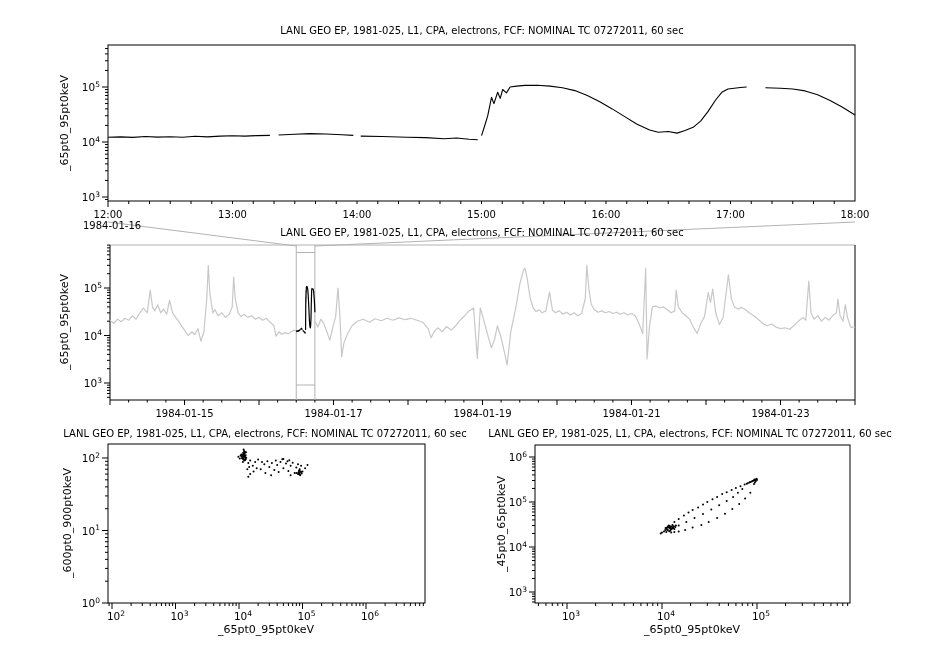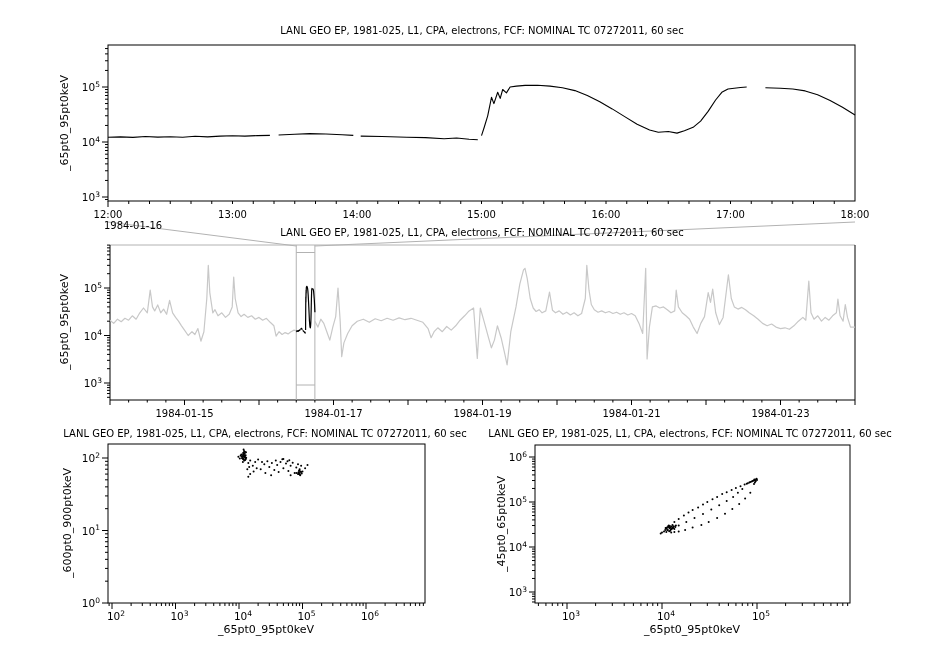--- a/index.html
+++ b/index.html
@@ -499,21 +499,21 @@
       <circle cx="719.2" cy="505.2" r="1" fill="#000000"></circle>
       <circle cx="726.7" cy="501.0" r="1" fill="#000000"></circle>
       <circle cx="733.1" cy="496.9" r="1" fill="#000000"></circle>
       <circle cx="737.9" cy="492.8" r="1" fill="#000000"></circle>
       <circle cx="742.3" cy="488.9" r="1" fill="#000000"></circle>
     </svg>
 
   <div class="panel">
     <div class="chart-title" style="left:482px;top:25px;">LANL GEO EP, 1981-025, L1, CPA, electrons, FCF: NOMINAL TC 07272011, 60 sec</div>
     <div class="y-label" style="left:64px;top:123px;">_65pt0_95pt0keV</div>
-    <div class="date-label" style="left:104px;top:220px;">1984-01-16</div>
+    <div class="date-label" style="left:83px;top:220px;">1984-01-16</div>
   </div>
 
   <div class="panel">
     <div class="chart-title" style="left:482px;top:227px;">LANL GEO EP, 1981-025, L1, CPA, electrons, FCF: NOMINAL TC 07272011, 60 sec</div>
     <div class="y-label" style="left:64px;top:322px;">_65pt0_95pt0keV</div>
   </div>
 
   <div class="panel">
     <div class="chart-title" style="left:265px;top:428px;">LANL GEO EP, 1981-025, L1, CPA, electrons, FCF: NOMINAL TC 07272011, 60 sec</div>
     <div class="y-label" style="left:67px;top:523px;">_600pt0_900pt0keV</div>

